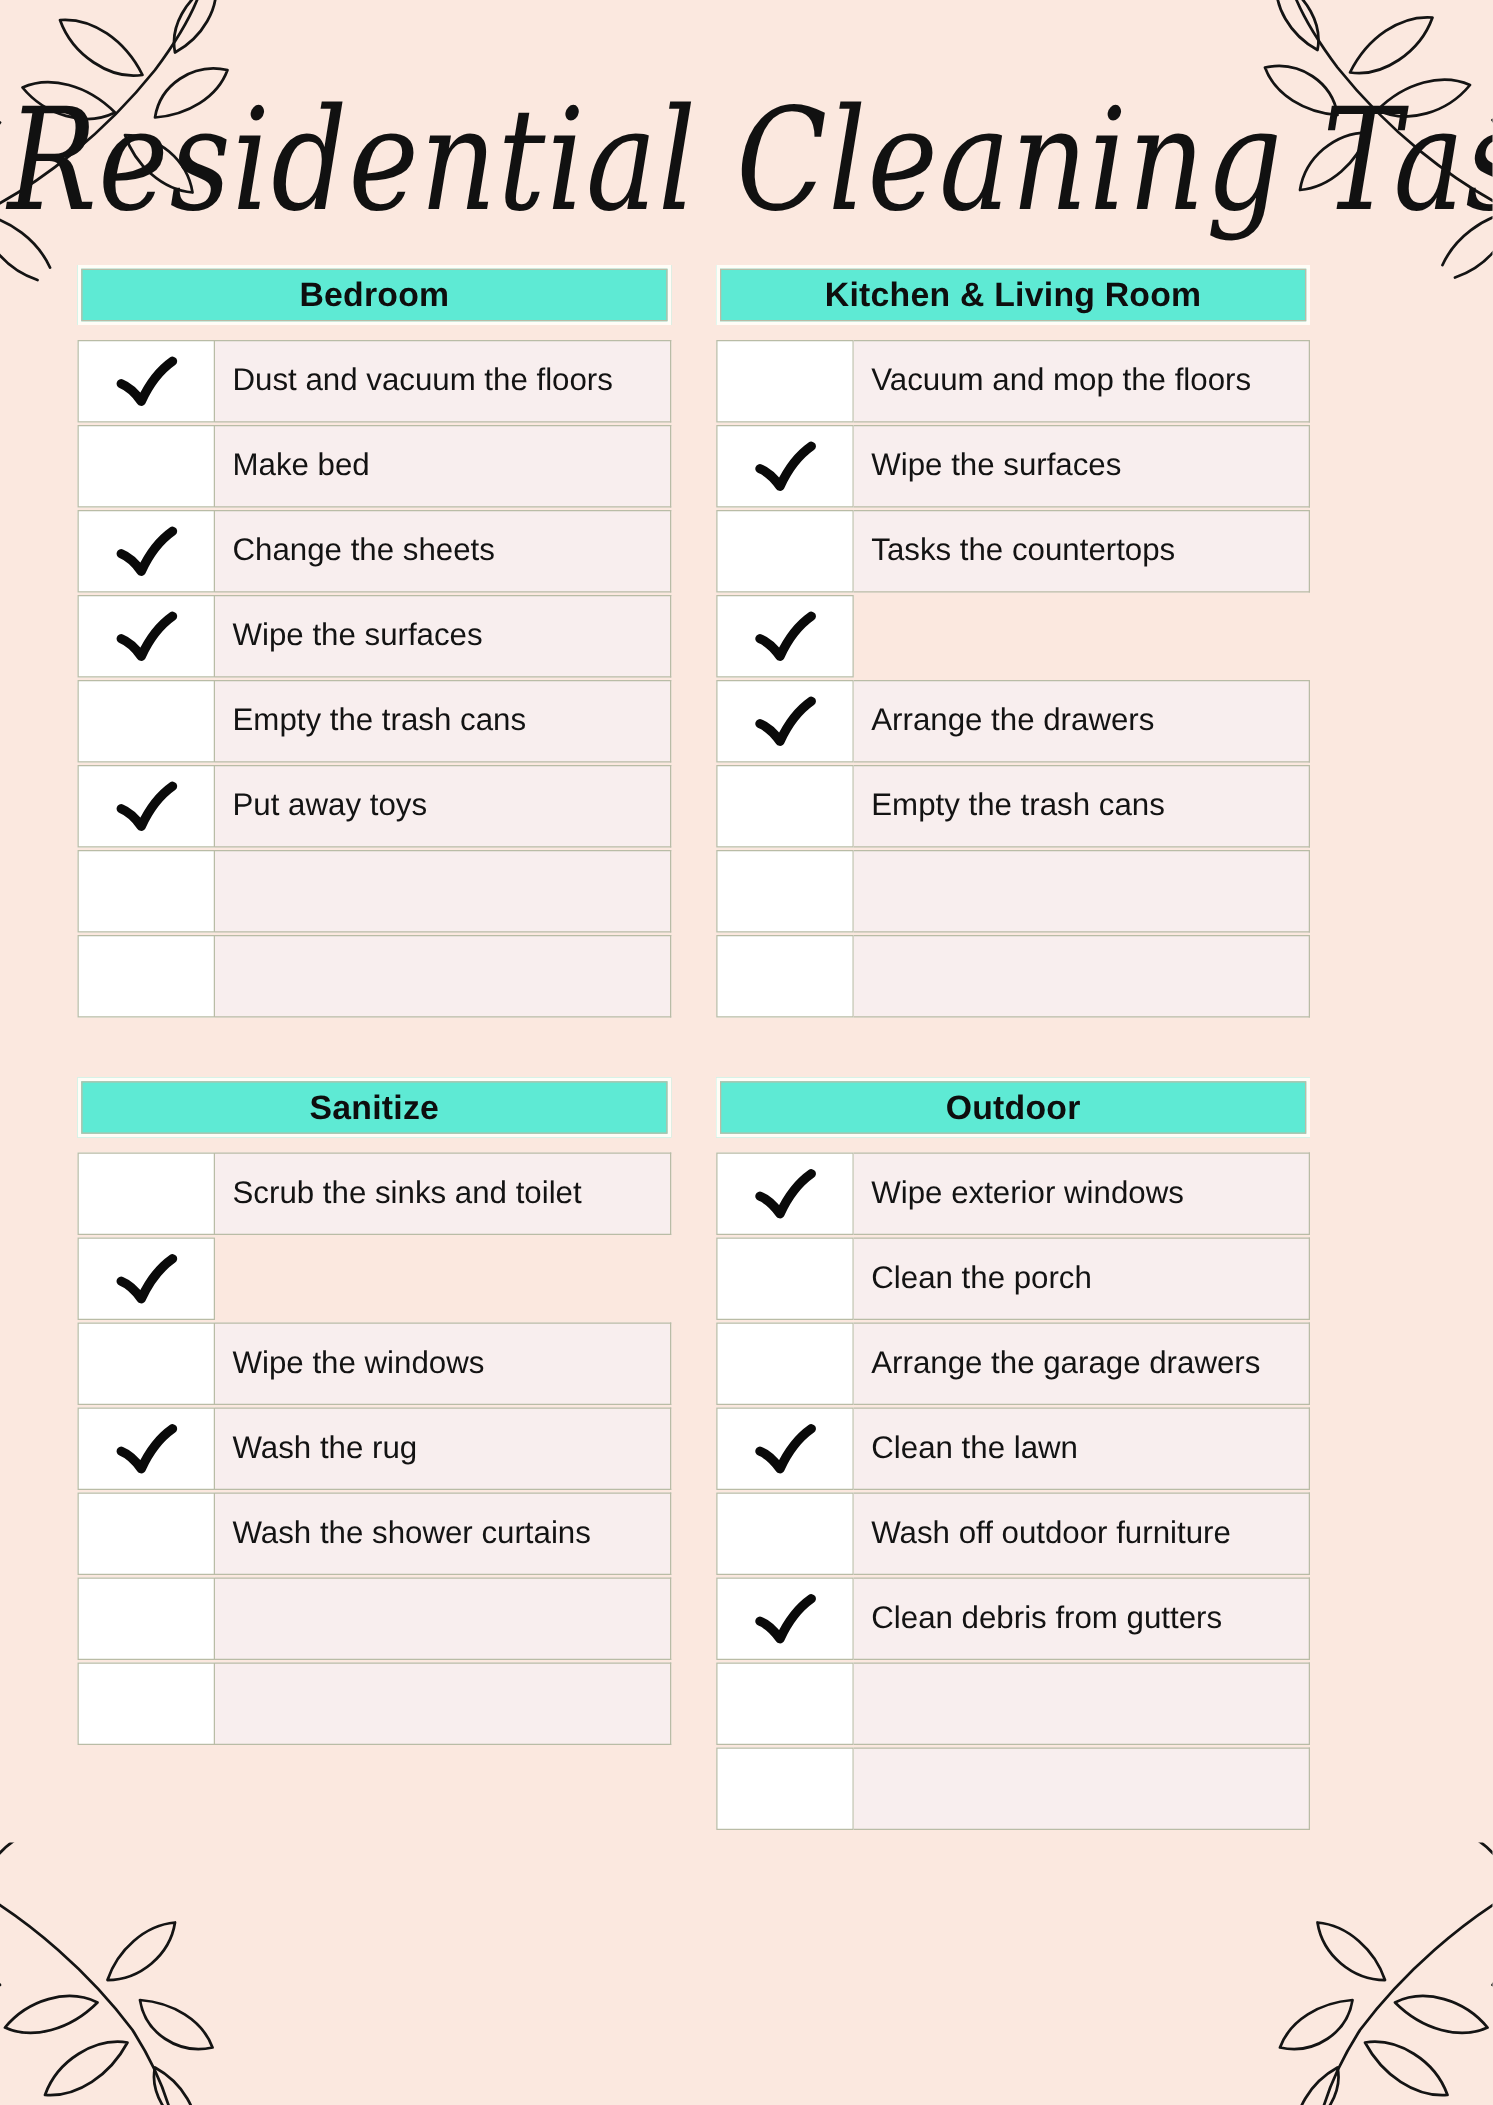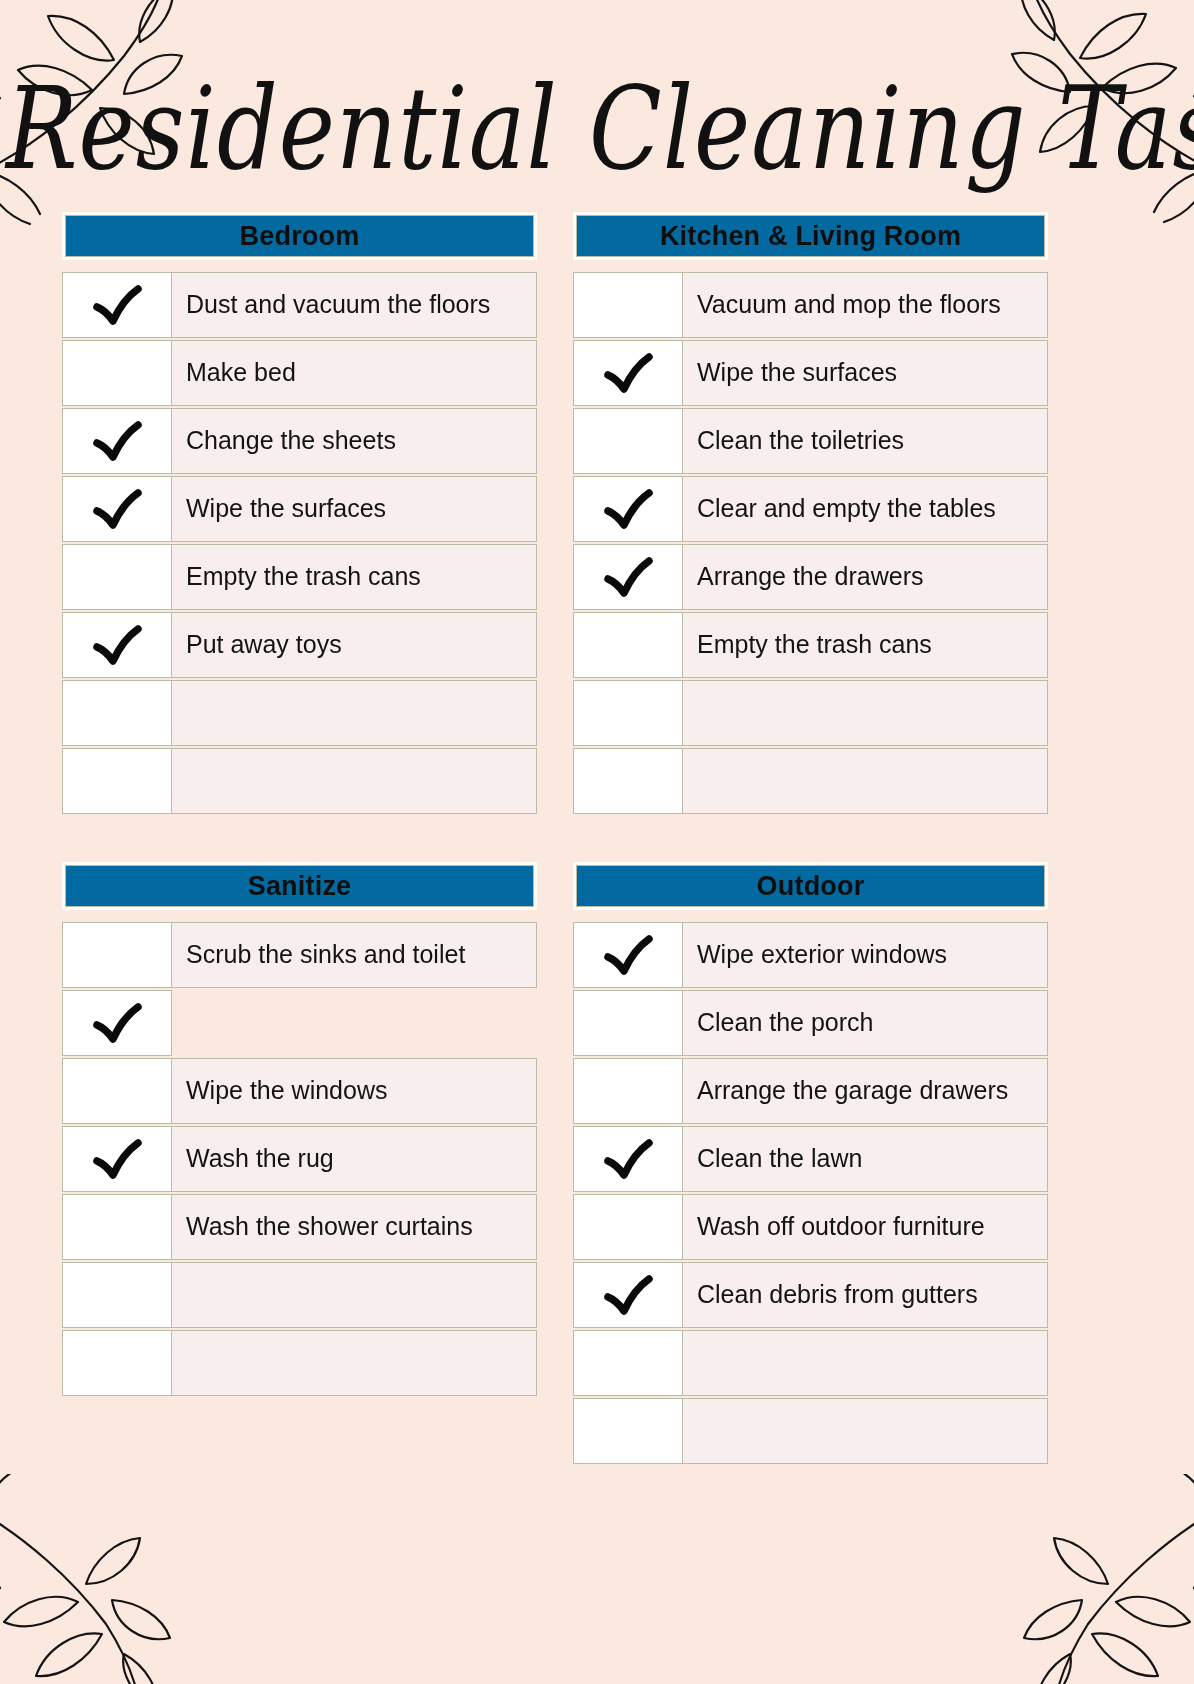--- a/index.html
+++ b/index.html
@@ -60,21 +60,21 @@
     grid-template-columns: 475px 475px;
     column-gap: 36px;
     row-gap: 46px;
   }
 
   .section { width: 475px; }
 
   
   .section-header {
     height: 48px;
-    background: #0369a1;
+    background: #5eead4;
     border: 3px solid #FFFDF7;
     outline: 1px solid #B9BCA6;
     outline-offset: -4px;
     display: flex;
     align-items: center;
     justify-content: center;
     margin-bottom: 12px;
   }
   .section-title {
     font-size: 27px;
@@ -311,31 +311,28 @@
             <span class="task-label">Wipe the surfaces</span>
           </div>
         </div>
         <div class="task-row">
           <div class="check-cell">
             <svg class="checkmark hidden" viewBox="0 0 54 44" fill="none" stroke="#0A0A0A" stroke-width="7.5" stroke-linecap="round" stroke-linejoin="round">
               <path d="M7 24 C12 26 18 31 23 38 C29 25 38 13 48 6"></path>
             </svg>
           </div>
           <div class="label-cell">
-            <span class="task-label">Clean the toiletries</span>
-          </div>
-        </div>
-        <div class="task-row">
-          <div class="check-cell">
-            <svg class="checkmark" viewBox="0 0 54 44" fill="none" stroke="#0A0A0A" stroke-width="7.5" stroke-linecap="round" stroke-linejoin="round">
-              <path d="M7 24 C12 26 18 31 23 38 C29 25 38 13 48 6"></path>
-            </svg>
-          </div>
-          <div class="label-cell">
-            <span class="task-label">Clear and empty the tables</span>
+            <span class="task-label">Tasks the countertops</span>
+          </div>
+        </div>
+        <div class="task-row">
+          <div class="check-cell">
+            <svg class="checkmark" viewBox="0 0 54 44" fill="none" stroke="#0A0A0A" stroke-width="7.5" stroke-linecap="round" stroke-linejoin="round">
+              <path d="M7 24 C12 26 18 31 23 38 C29 25 38 13 48 6"></path>
+            </svg>
           </div>
         </div>
         <div class="task-row">
           <div class="check-cell">
             <svg class="checkmark" viewBox="0 0 54 44" fill="none" stroke="#0A0A0A" stroke-width="7.5" stroke-linecap="round" stroke-linejoin="round">
               <path d="M7 24 C12 26 18 31 23 38 C29 25 38 13 48 6"></path>
             </svg>
           </div>
           <div class="label-cell">
             <span class="task-label">Arrange the drawers</span>

